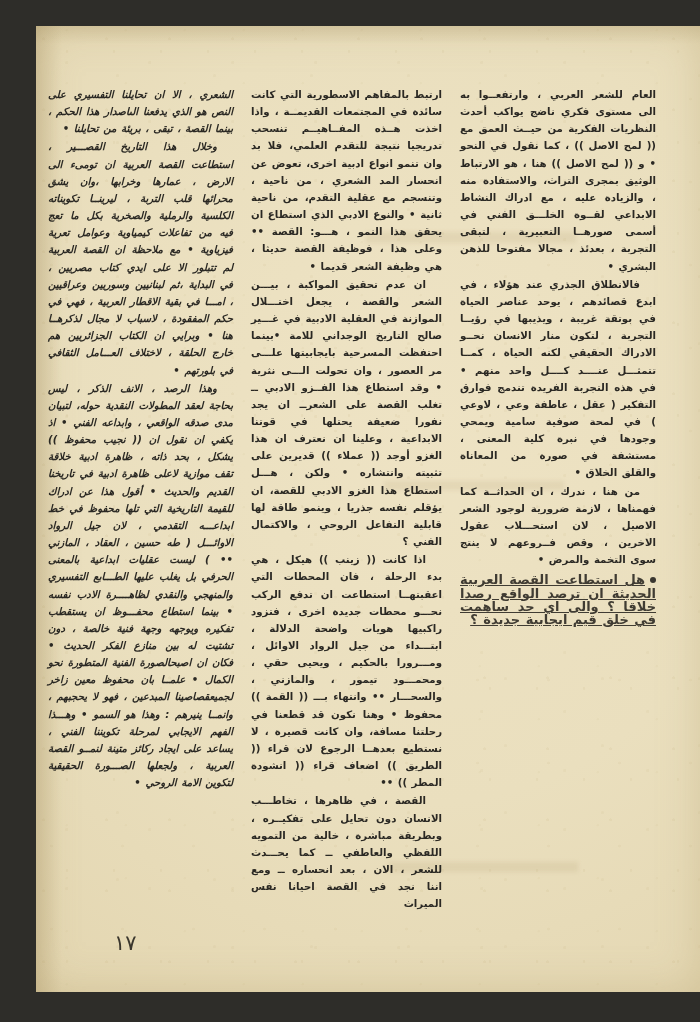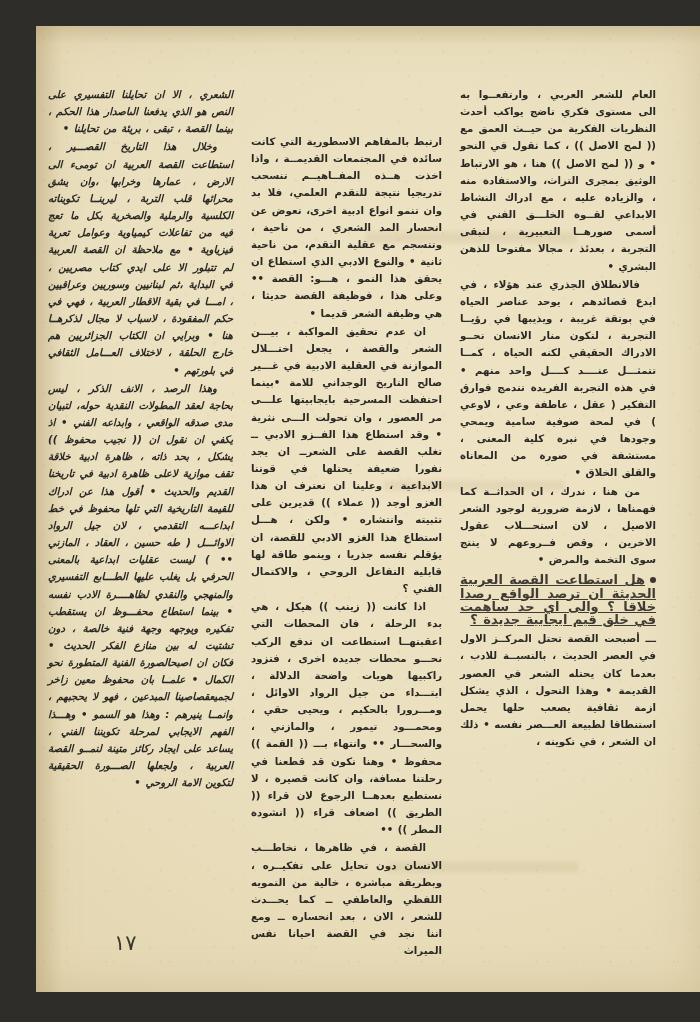--- a/index.html
+++ b/index.html
@@ -77,21 +77,21 @@
     color: #2a2823;
     text-align: justify;
     text-justify: inter-word;
     font-weight: 700;
     letter-spacing: -0.05px;
     word-spacing: 1px;
     -webkit-font-smoothing: none;
   }
   
   #column-right { width: 210px; padding: 0 4px 0 10px; }
-  #column-middle { width: 208px; padding: 0 8px 0 9px; margin-top: 47px; }
+  #column-middle { width: 208px; padding: 0 8px 0 9px; }
   #column-left  { width: 198px; padding: 0 9px 0 4px; font-style: italic; }
 
   .para {
     margin: 0 0 1px 0;
     text-indent: 16px;
   }
   .para.no-indent { text-indent: 0; }
   .para.dash-lead { text-indent: 0; }
 
   
@@ -156,21 +156,20 @@
 
   <div id="columns-area">
 
     <div class="text-column bleed" id="column-right">
       <p class="para no-indent">العام للشعر العربي ، وارتفعــوا به الى مستوى فكري ناضج يواكب أحدث النظريات الفكرية من حيــث العمق مع (( لمح الاصل )) ، كما نقول في النحو • و (( لمح الاصل )) هنا ، هو الارتباط الوثيق بمجرى التراث، والاستفادة منه ، والزيادة عليه ، مع ادراك النشاط الابداعي لقــوة الخلـــق الفني في أسمى صورهــا التعبيرية ، لتبقى التجربة ، بعدئذ ، مجالا مفتوحا للذهن البشري •</p>
       <p class="para">فالانطلاق الجذري عند هؤلاء ، في ابدع قصائدهم ، يوحد عناصر الحياة في بوتقة غريبة ، ويذيبها في رؤيــا التجربة ، لتكون منار الانسان نحــو الادراك الحقيقي لكنه الحياة ، كمــا تتمثـــل عنــــد كــــل واحد منهم • في هذه التجربة الفريدة تندمج فوارق التفكير ( عقل ، عاطفة وعي ، لاوعي ) في لمحة صوفية سامية ويمحي وجودها في نبرة كلية المعنى ، مستشفة في صورة من المعاناة والقلق الخلاق •</p>
       <p class="para">من هنا ، ندرك ، ان الحداثــة كما فهمناها ، لازمة ضرورية لوجود الشعر الاصيل ، لان استحـــلاب عقول الاخرين ، وقص فــروعهم لا ينتج سوى التخمة والمرض •</p>
 
       <p class="question-block"><span class="bullet-dot"></span><span>هل استطاعت القصة العربية الحديثة ان ترصد الواقع رصدا خلاقا ؟ والى اي حد ساهمت في خلق قيم ايجابية جديدة ؟</span></p>
 
-      <p class="para dash-lead">ـــ أصبحت القصة تحتل المركــز الاول في العصر الحديث ، بالنسبــة للادب ، بعدما كان يحتله الشعر في العصور القديمة • وهذا التحول ، الذي يشكل ازمة ثقافية يصعب حلها يحمل استنطاقا لطبيعة العـــصر نفسه • ذلك ان الشعر ، في تكوينه ،</p>
     </div>
 
     <div class="text-column bleed" id="column-middle">
       <p class="para no-indent">ارتبط بالمفاهم الاسطورية التي كانت سائدة في المجتمعات القديمــة ، واذا اخذت هــذه المفــاهيــم تنسحب تدريجيا نتيجة للتقدم العلمي، فلا بد وان تنمو انواع ادبية اخرى، تعوض عن انحسار المد الشعري ، من ناحية ، وتنسجم مع عقلية التقدم، من ناحية ثانية • والنوع الادبي الذي استطاع ان يحقق هذا النمو ، هـــو: القصة •• وعلى هذا ، فوظيفة القصة حديثا ، هي وظيفة الشعر قديما •</p>
       <p class="para">ان عدم تحقيق المواكبة ، بيـــن الشعر والقصة ، يجعل اختـــلال الموازنة في العقلية الادبية في غـــير صالح التاريخ الوجداني للامة •بينما احتفظت المسرحية بايجابيتها علـــى مر العصور ، وان تحولت الـــى نثرية • وقد استطاع هذا الفــزو الادبي ــ تغلب القصة على الشعرــ ان يجد نفورا ضعيفة يحتلها في قوتنا الابداعية ، وعلينا ان نعترف ان هذا الغزو أوجد (( عملاء )) قديرين على تثبيته وانتشاره • ولكن ، هـــل استطاع هذا الغزو الادبي للقصة، ان يؤقلم نفسه جذريا ، وينمو طاقة لها قابلية التفاعل الروحي ، والاكتمال الفني ؟</p>
       <p class="para">اذا كانت (( زينب )) هيكل ، هي بدء الرحلة ، فان المحطات التي اعقبتهــا استطاعت ان تدفع الركب نحـــو محطات جديدة اخرى ، فتزود راكبيها هويات واضحة الدلالة ، ابتـــداء من جيل الرواد الاوائل ، ومـــرورا بالحكيم ، ويحيى حقي ، ومحمـــود تيمور ، والمازني ، والسحـــار •• وانتهاء بـــ (( القمة )) محفوظ • وهنا نكون قد قطعنا في رحلتنا مسافة، وان كانت قصيرة ، لا نستطيع بعدهــا الرجوع لان قراء (( الطريق )) اضعاف قراء (( انشودة المطر )) ••</p>
       <p class="para">القصة ، في ظاهرها ، تخاطـــب الانسان دون تحايل على تفكيــره ، وبطريقة مباشرة ، خالية من التمويه اللفظي والعاطفي ــ كما يحـــدث للشعر ، الان ، بعد انحساره ــ ومع اننا نجد في القصة احيانا نفس الميراث</p>
     </div>
 
     <div class="text-column bleed" id="column-left">

